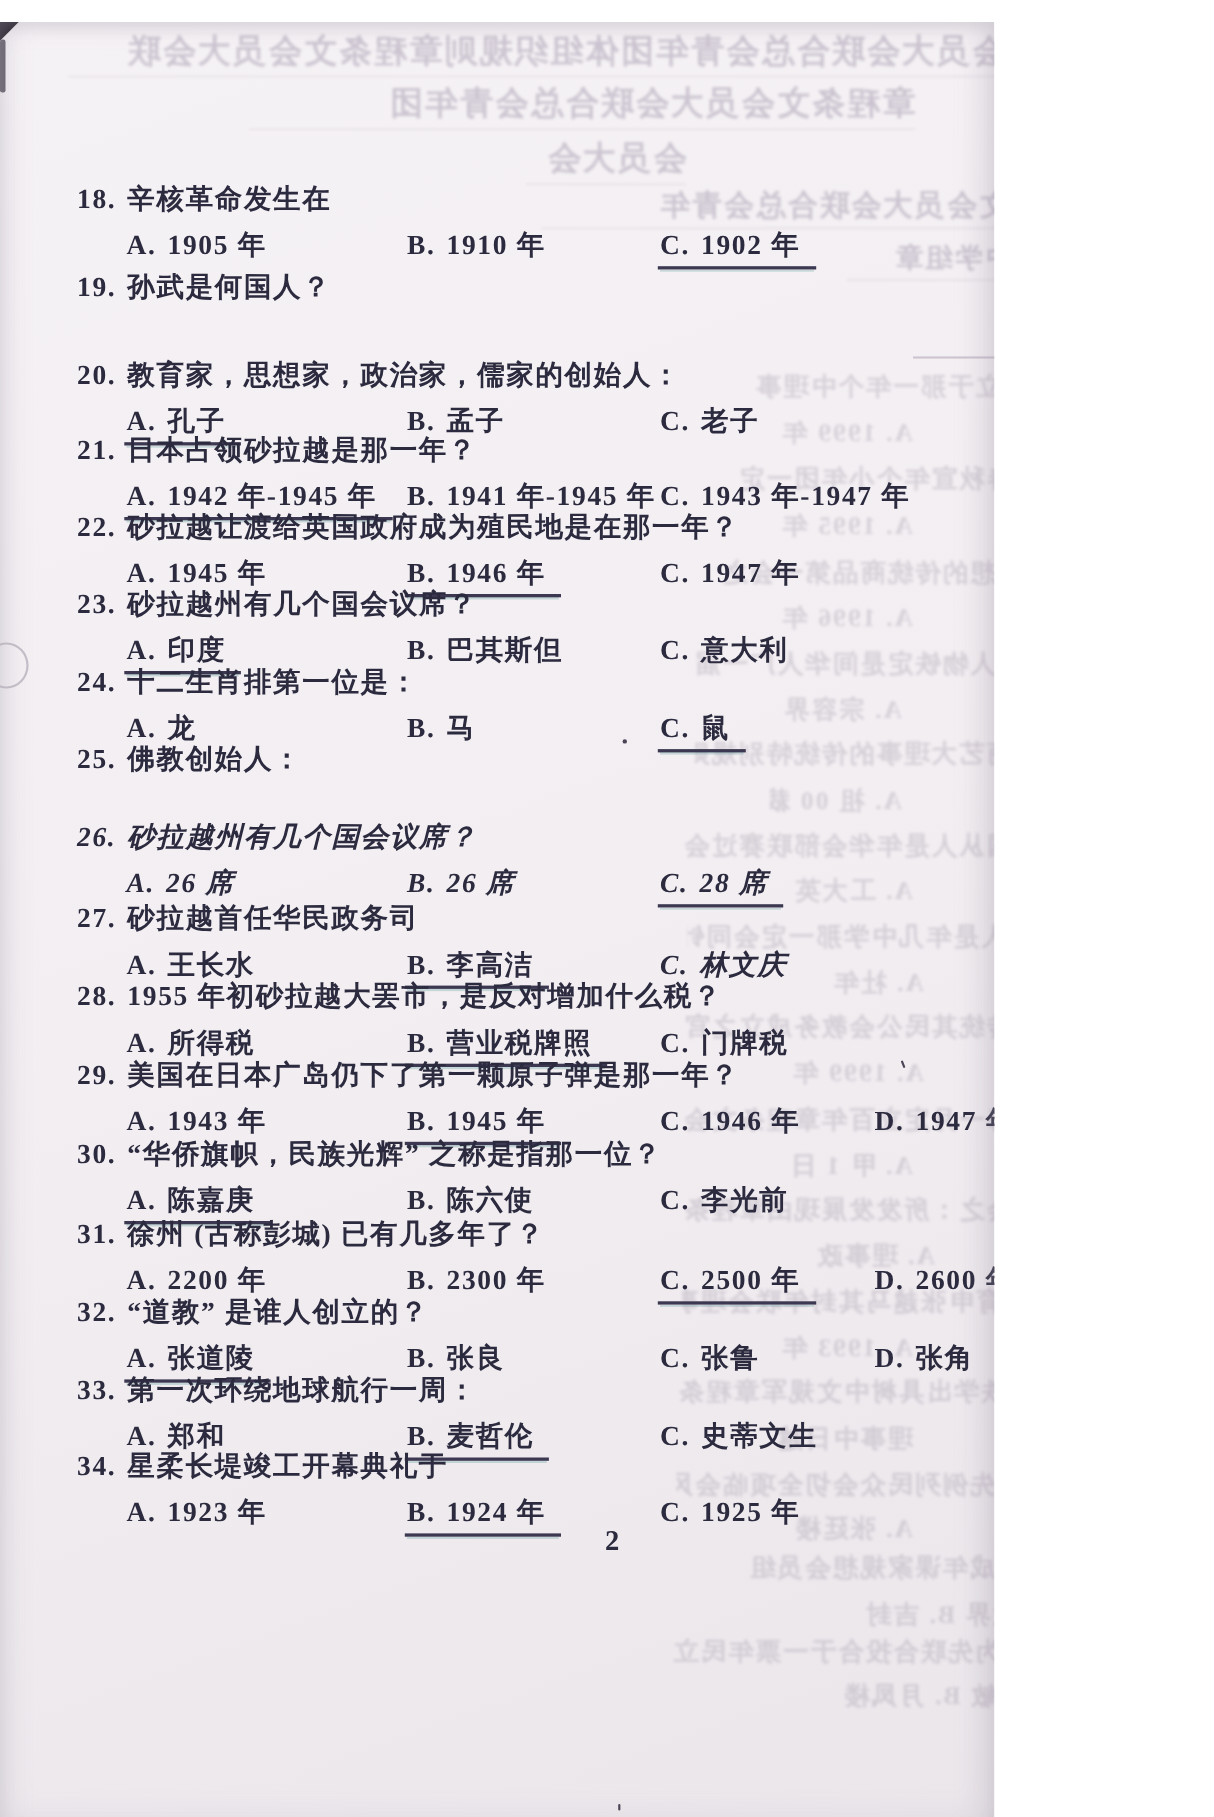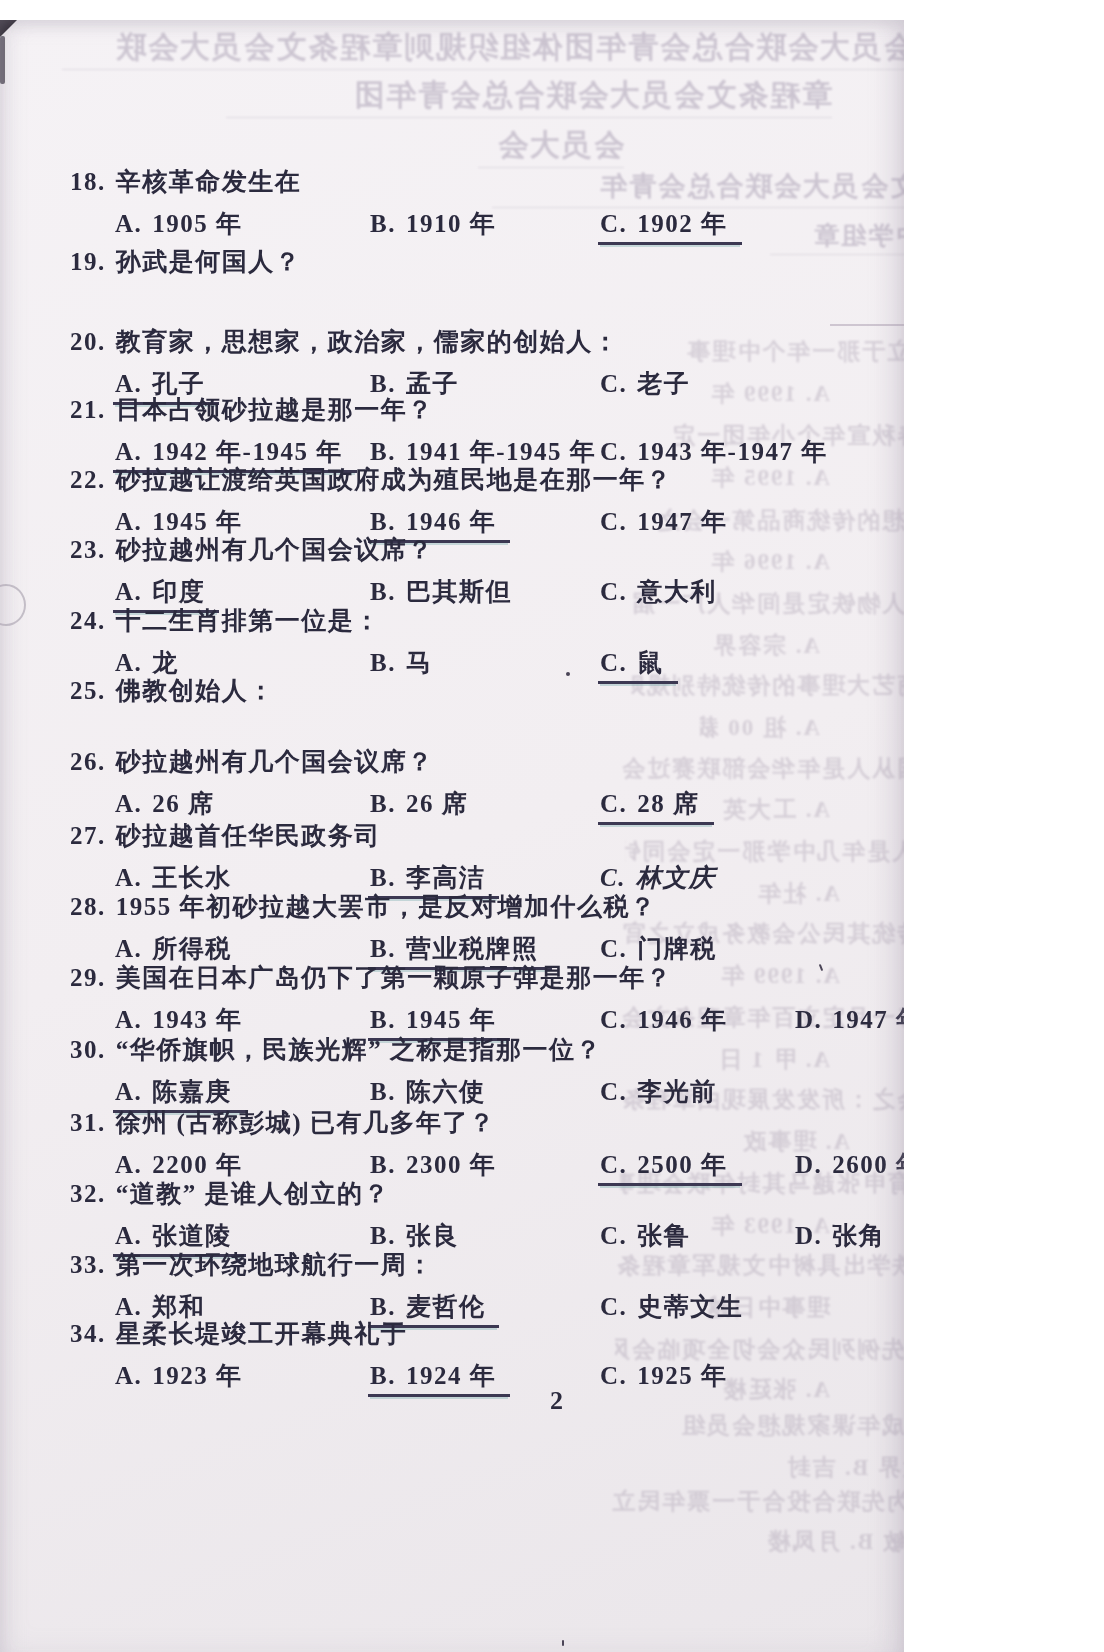--- a/index.html
+++ b/index.html
@@ -150,21 +150,21 @@
         <div class="q-line"><span class="q-num">24.</span><span class="q-text">十二生肖排第一位是：</span></div>
         <div class="opts">
           <span class="opt" style="left: 45px;"><span class="opt-inner"><span class="opt-label">A.</span><span>龙</span></span></span>
           <span class="opt" style="left: 300px;"><span class="opt-inner"><span class="opt-label">B.</span><span>马</span></span></span>
           <span class="opt" style="left: 530px;"><span class="opt-inner u"><span class="opt-label">C.</span><span>鼠</span></span></span>
         </div>
       </div>
       <div class="q" style="top: 655px;">
         <div class="q-line"><span class="q-num">25.</span><span class="q-text">佛教创始人：</span></div>
       </div>
-      <div class="q" style="top: 726px;">
+      <div class="q" style="top: 726px; font-style: italic;">
         <div class="q-line"><span class="q-num">26.</span><span class="q-text">砂拉越州有几个国会议席？</span></div>
         <div class="opts">
           <span class="opt" style="left: 45px;"><span class="opt-inner"><span class="opt-label">A.</span><span>26 席</span></span></span>
           <span class="opt" style="left: 300px;"><span class="opt-inner"><span class="opt-label">B.</span><span>26 席</span></span></span>
           <span class="opt" style="left: 530px;"><span class="opt-inner u"><span class="opt-label">C.</span><span>28 席</span></span></span>
         </div>
       </div>
       <div class="q" style="top: 800px;">
         <div class="q-line"><span class="q-num">27.</span><span class="q-text">砂拉越首任华民政务司</span></div>
         <div class="opts">

